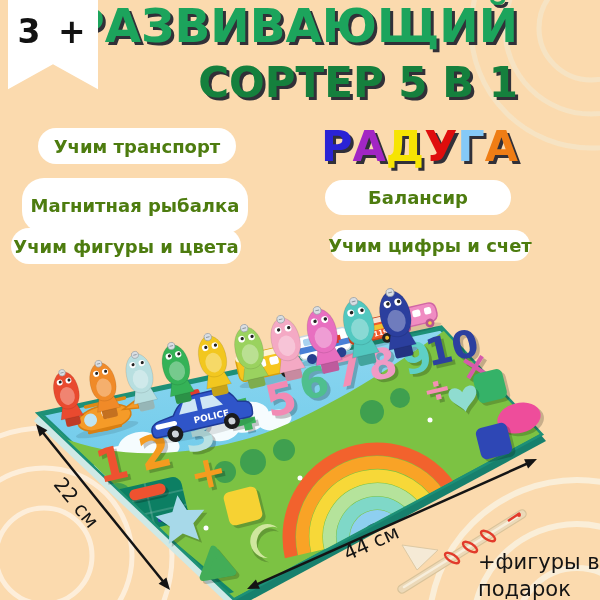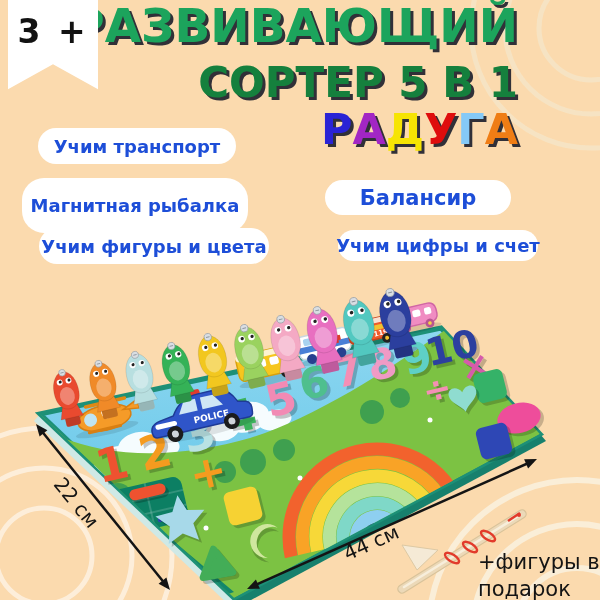--- a/index.html
+++ b/index.html
@@ -14,29 +14,29 @@
   .ribbon{
     position:absolute;left:8px;top:0;width:90px;height:96px;background:#ffffff;z-index:3;
     clip-path:polygon(0 0,100% 0,100% 93%,50% 67%,0 93%);
     display:flex;justify-content:center;align-items:flex-start;
   }
   .ribbon span{font-size:33px;font-weight:800;color:#121212;letter-spacing:3px;margin-top:12px;}
   
   .title{position:absolute;top:2px;right:82px;text-align:right;z-index:2;line-height:1.02;}
   .title .t1{font-size:47px;font-weight:800;color:#1ca45c;text-shadow:3px 3px 0 rgba(32,34,46,.92);white-space:nowrap;}
   .title .t2{font-size:42px;font-weight:800;color:#15803d;text-shadow:3px 3px 0 rgba(32,34,46,.92);margin-top:12px;white-space:nowrap;}
-  .title .t3{margin-top:3px;white-space:nowrap;}
+  .title .t3{margin-top:20px;white-space:nowrap;}
   .title .rl{font-size:43px;font-weight:800;text-shadow:3px 3px 0 rgba(32,34,46,.92);}
   
   .pill{
     position:absolute;background:#ffffff;border-radius:22px;z-index:2;
     display:flex;align-items:center;justify-content:center;
-    color:#1d4ed8;font-weight:700;font-size:18px;white-space:nowrap;
+    color:#4d7c0f;font-weight:700;font-size:18px;white-space:nowrap;
   }
-  .pill.big{font-size:21px;}
+  .pill.big{font-size:18px;}
   
   .gift{position:absolute;left:478px;top:549px;z-index:4;color:#141414;font-size:21px;line-height:27px;font-weight:500;}
   .board-svg{position:absolute;left:0;top:0;z-index:1;}
 </style>
 </head>
 <body>
 
 <div class="stage">
 
   <svg class="rings" width="600" height="600">
@@ -65,22 +65,22 @@
     <div class="t1">РАЗВИВАЮЩИЙ</div>
     <div class="t2">СОРТЕР 5 В 1</div>
     <div class="t3">
       <span class="rl" style="color: rgb(42, 35, 213);">Р</span><span class="rl" style="color: rgb(162, 38, 196);">А</span><span class="rl" style="color: rgb(246, 228, 3);">Д</span><span class="rl" style="color: rgb(223, 13, 13);">У</span><span class="rl" style="color: rgb(133, 201, 247);">Г</span><span class="rl" style="color: rgb(239, 125, 21);">А</span>
     </div>
   </div>
 
   <div class="pill" style="left:38px;top:128px;width:198px;height:36px;">Учим транспорт</div>
   <div class="pill" style="left:22px;top:178px;width:226px;height:55px;">Магнитная рыбалка</div>
   <div class="pill big" style="left:325px;top:180px;width:186px;height:35px;">Балансир</div>
-  <div class="pill" style="left:39px;top:228px;width:230px;height:36px;">Учим фигуры и цвета</div>
-  <div class="pill" style="left:338px;top:230px;width:200px;height:31px;">Учим цифры и счет</div>
+  <div class="pill" style="left:11px;top:228px;width:230px;height:36px;">Учим фигуры и цвета</div>
+  <div class="pill" style="left:330px;top:230px;width:200px;height:31px;">Учим цифры и счет</div>
 
   <svg class="board-svg" width="600" height="600" viewBox="0 0 600 600">
     <defs>
       <linearGradient id="skyGrad" x1="0" y1="0" x2="0" y2="1">
         <stop offset="0" stop-color="#8ed7f0"></stop>
           <stop offset="1" stop-color="#55c0e6"></stop>
       </linearGradient>
       <clipPath id="boardClip">
           <polygon points="40,414 441,328 540,434 234,598"></polygon>
         </clipPath>

